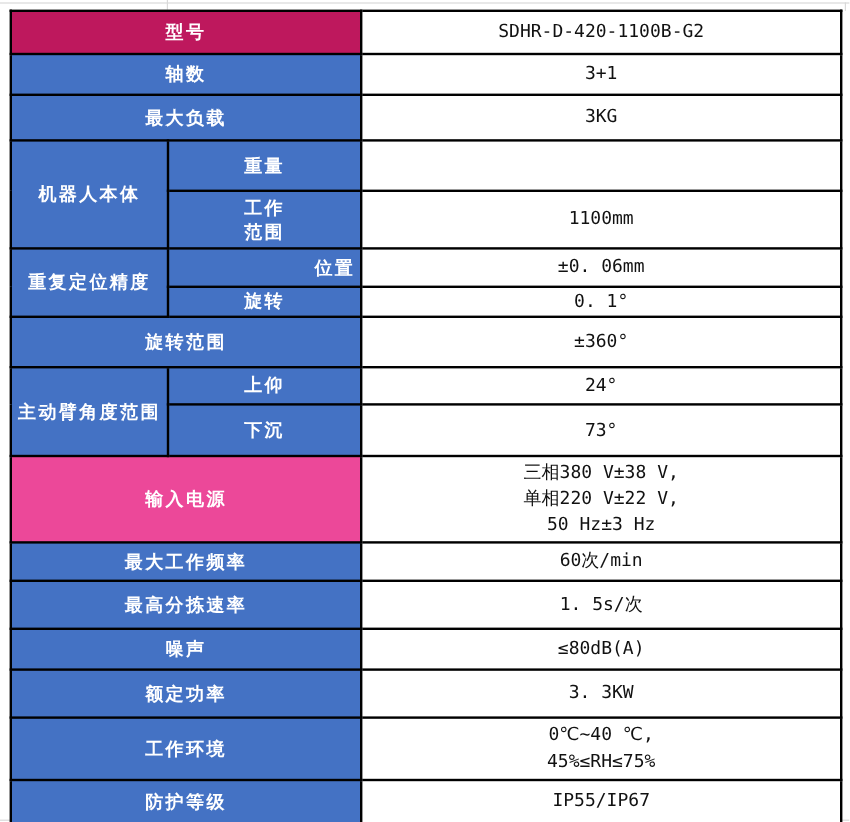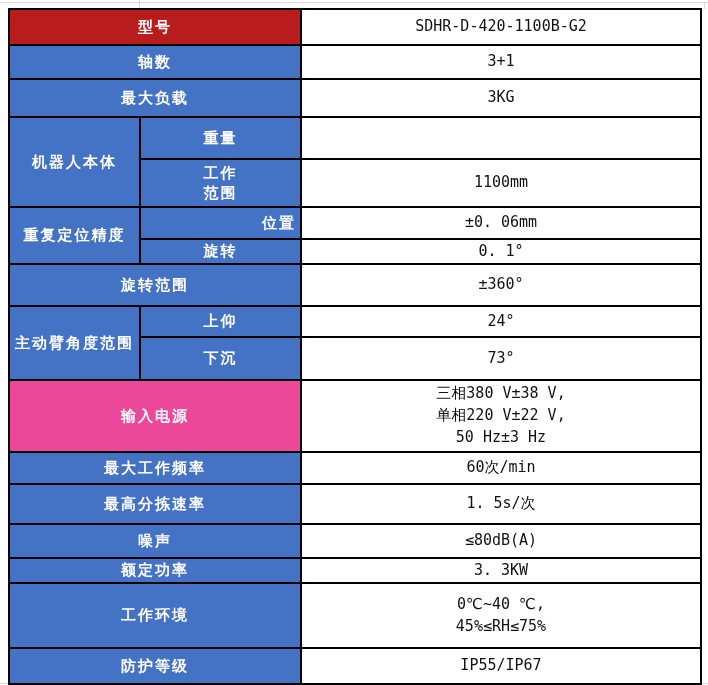--- a/index.html
+++ b/index.html
@@ -60,21 +60,21 @@
 <div class="gridline gl-stub-d" style="background: rgb(217, 217, 217);"></div>
 
 <table class="spec">
   <colgroup>
     <col style="width:131px">
     <col style="width:161px">
     <col style="width:400px">
   </colgroup>
   <tbody>
     <tr style="height:36px">
-      <td class="lbl" colspan="2" style="background: #b91c1c; color: rgb(255, 255, 255);">型号</td>
+      <td class="lbl" colspan="2" style="background: #be185d; color: rgb(255, 255, 255);">型号</td>
       <td class="val">SDHR-D-420-1100B-G2</td>
     </tr>
     <tr style="height:34px">
       <td class="lbl" colspan="2" style="background: rgb(68, 114, 196); color: rgb(255, 255, 255);">轴数</td>
       <td class="val">3+1</td>
     </tr>
     <tr style="height:38px">
       <td class="lbl" colspan="2" style="background: rgb(68, 114, 196); color: rgb(255, 255, 255);">最大负载</td>
       <td class="val">3KG</td>
     </tr>
@@ -121,25 +121,25 @@
       <td class="val">60次/min</td>
     </tr>
     <tr style="height:40px">
       <td class="lbl" colspan="2" style="background: rgb(68, 114, 196); color: rgb(255, 255, 255);">最高分拣速率</td>
       <td class="val">1. 5s/次</td>
     </tr>
     <tr style="height:34px">
       <td class="lbl" colspan="2" style="background: rgb(68, 114, 196); color: rgb(255, 255, 255); margin-left: 20px;">噪声</td>
       <td class="val">≤80dB(A)</td>
     </tr>
-    <tr style="height:25px">
+    <tr style="height:40px">
       <td class="lbl" colspan="2" style="background: rgb(68, 114, 196); color: rgb(255, 255, 255);">额定功率</td>
       <td class="val">3. 3KW</td>
     </tr>
-    <tr style="height:65px">
+    <tr style="height:52px">
       <td class="lbl" colspan="2" style="background: rgb(68, 114, 196); color: rgb(255, 255, 255);">工作环境</td>
       <td class="val">0℃~40 ℃,
 45%≤RH≤75%</td>
     </tr>
     <tr style="height:36px">
       <td class="lbl" colspan="2" style="background: rgb(68, 114, 196); color: rgb(255, 255, 255);">防护等级</td>
       <td class="val">IP55/IP67</td>
     </tr>
   </tbody>
 </table>

